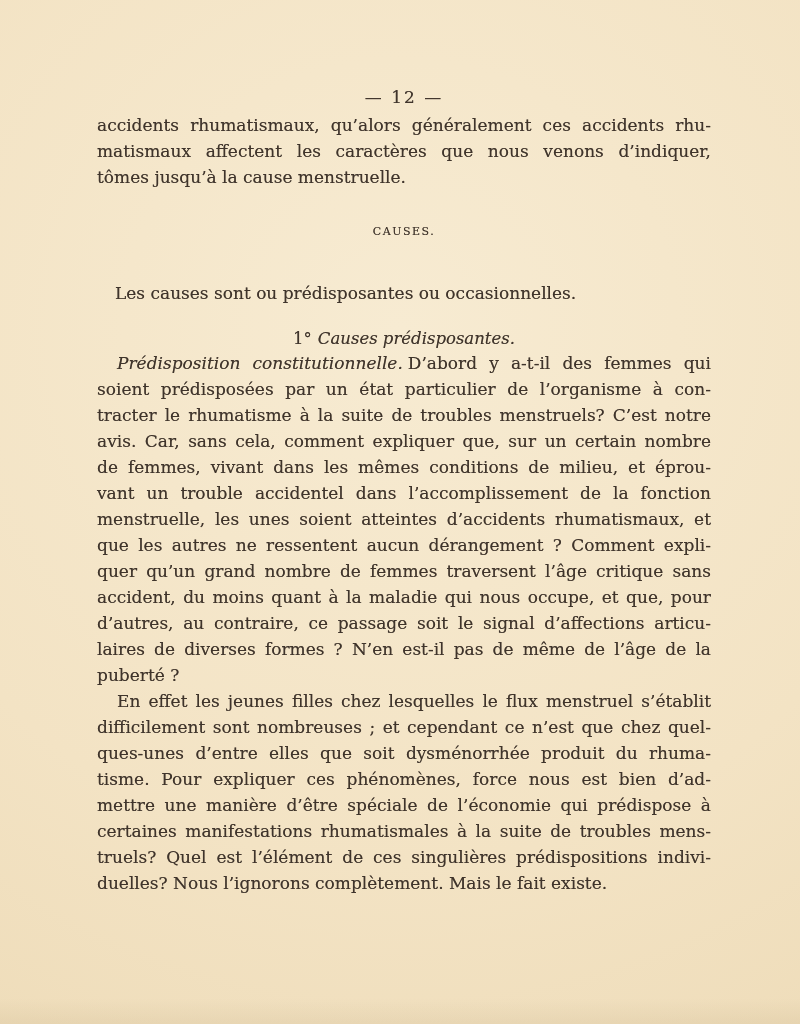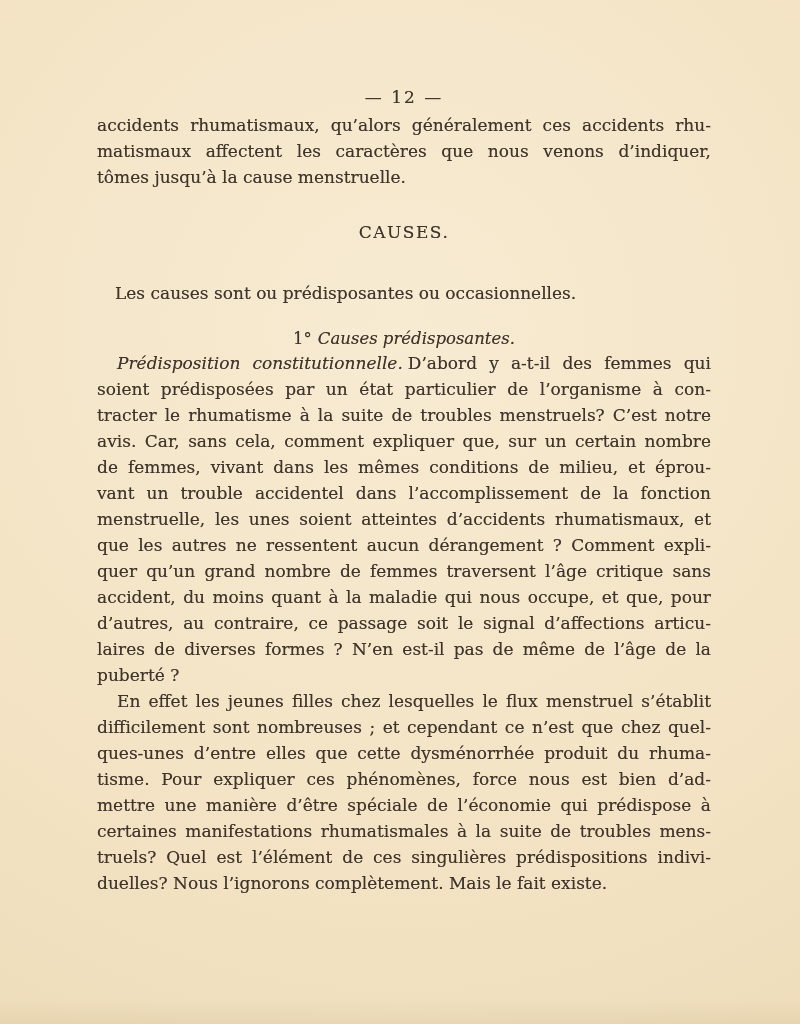--- a/index.html
+++ b/index.html
@@ -32,21 +32,21 @@
     line-height:26px;
     text-align:justify;
     -moz-text-align-last:justify;
     text-align-last:justify;
     white-space:normal;
   }
   .line.last { text-align-last:left; -moz-text-align-last:left; }
   .line.indent { text-indent:20px; }
   .causes-heading {
     margin-top:33px; text-align:center;
-    font-size:17px; letter-spacing:1.5px; line-height:18px;
+    font-size:11px; letter-spacing:1.5px; line-height:18px;
   }
   .causes-intro {
     margin-top:39px; line-height:26px; text-indent:18px; text-align:left;
   }
   .subheading {
     margin-top:22px; text-align:center; font-size:16.5px; line-height:22px;
   }
   .subheading .prefix { font-style:normal; margin-right:6px; }
   .italic { font-style:italic; }
   .lead-rest { margin-left:5px; }
@@ -87,21 +87,21 @@
       <div class="line">quer qu’un grand nombre de femmes traversent l’âge critique sans</div>
       <div class="line">accident, du moins quant à la maladie qui nous occupe, et que, pour</div>
       <div class="line">d’autres, au contraire, ce passage soit le signal d’affections articu-</div>
       <div class="line">laires de diverses formes ? N’en est-il pas de même de l’âge de la</div>
       <div class="line last">puberté ?</div>
     </div>
 
     <div class="para para3">
       <div class="line indent">En effet les jeunes filles chez lesquelles le flux menstruel s’établit</div>
       <div class="line">difficilement sont nombreuses ; et cependant ce n’est que chez quel-</div>
-      <div class="line">ques-unes d’entre elles que cette dysménorrhée produit du rhuma-</div>
+      <div class="line">ques-unes d’entre elles que soit dysménorrhée produit du rhuma-</div>
       <div class="line">tisme. Pour expliquer ces phénomènes, force nous est bien d’ad-</div>
       <div class="line">mettre une manière d’être spéciale de l’économie qui prédispose à</div>
       <div class="line">certaines manifestations rhumatismales à la suite de troubles mens-</div>
       <div class="line">truels? Quel est l’élément de ces singulières prédispositions indivi-</div>
       <div class="line last">duelles? Nous l’ignorons complètement. Mais le fait existe.</div>
     </div>
 
   </div>
 </div>
 

